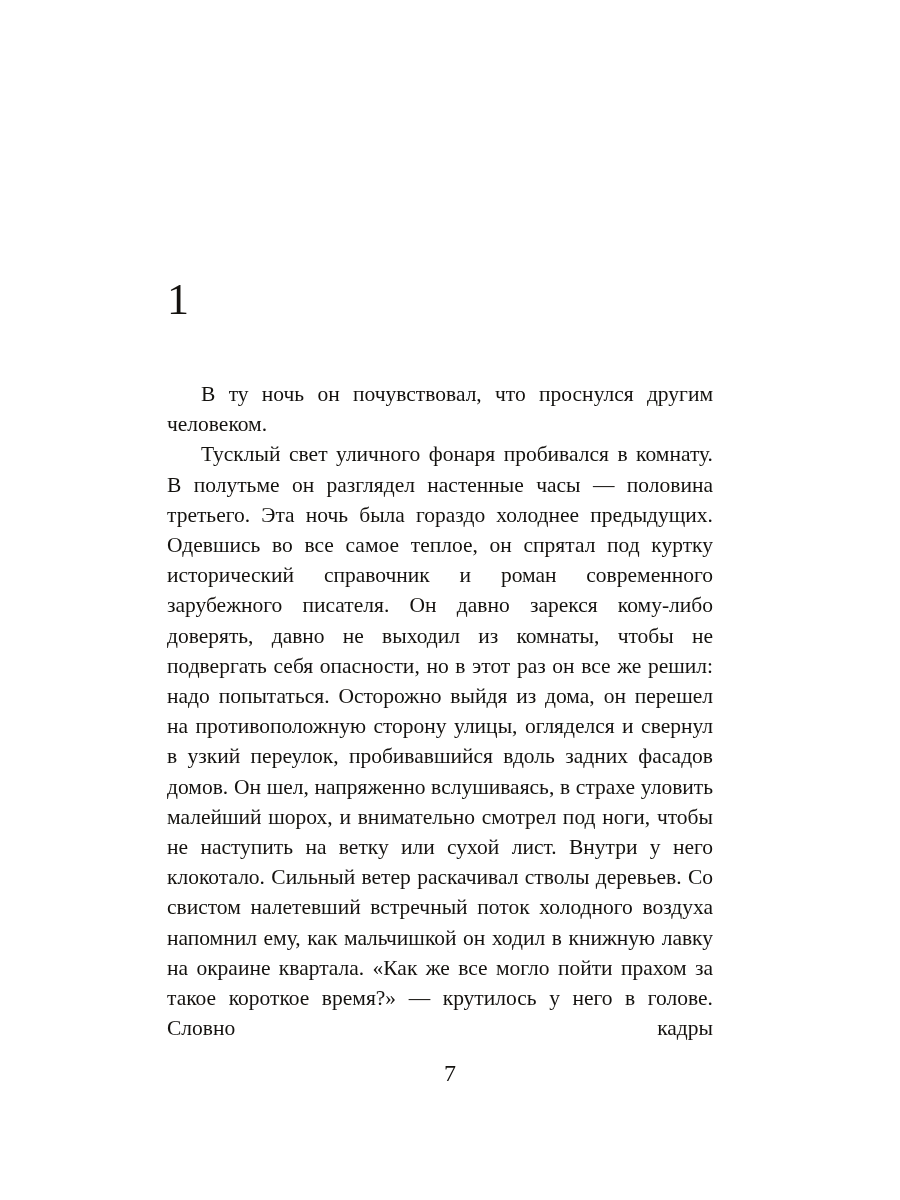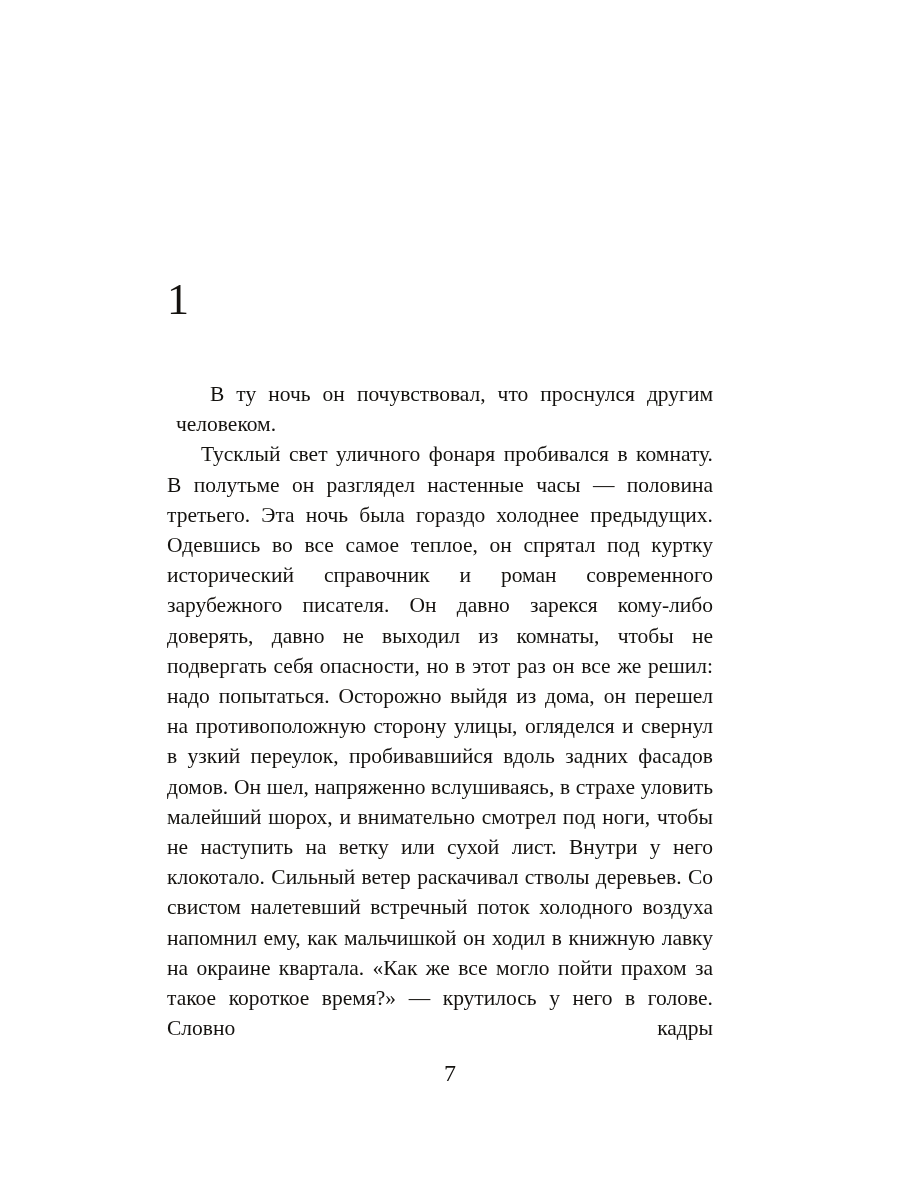--- a/index.html
+++ b/index.html
@@ -49,21 +49,20 @@
   .body-copy p {
     margin: 0;
     text-indent: 34px;
   }
   .body-copy p.last-line-justified {
     text-align-last: justify;
   }
   
   .body-copy p.ragged-end {
     text-align-last: left;
-    margin-left: 9px;
   }
 
   
   .folio {
     position: absolute;
     top: 1058px;
     left: 0;
     width: 900px;
     text-align: center;
     font-size: 24px;

